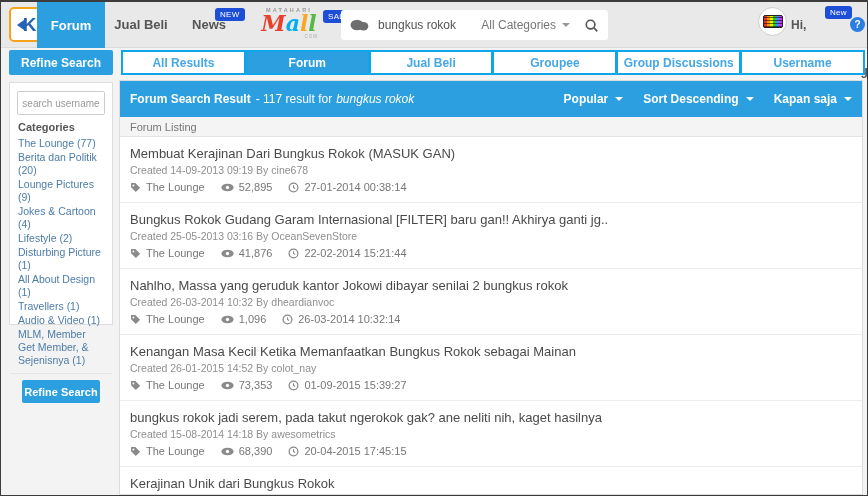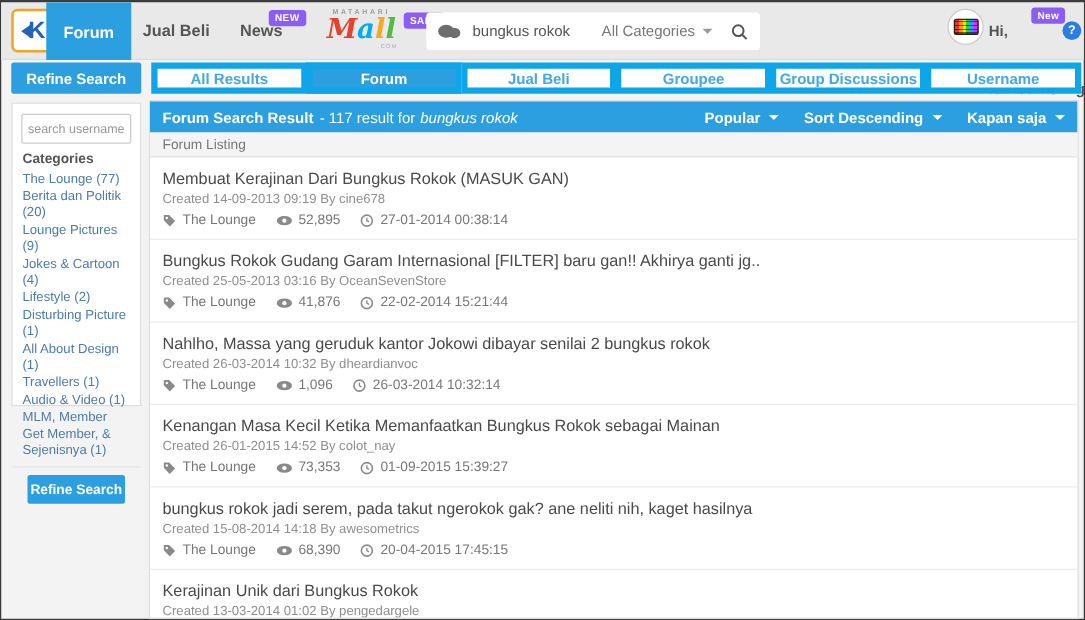--- a/index.html
+++ b/index.html
@@ -9,21 +9,21 @@
 
   
   .header { position: absolute; left: 0; top: 0; width: 100%; height: 46px; background: #e9e9e9; border-bottom: 1px solid #dcdcdc; }
   .logo-box { position: absolute; left: 8px; top: 5px; width: 35px; height: 35px; background: #fff; border: 2px solid #f5a31c; border-radius: 5px; display: flex; align-items: center; justify-content: center; cursor: pointer; }
   .k-arrow { width: 0; height: 0; border-top: 5px solid transparent; border-bottom: 5px solid transparent; border-right: 7px solid #2463b5; margin-right: -1px; }
   .k-letter { color: #2463b5; font-weight: bold; font-size: 19px; }
   .nav-forum { position: absolute; left: 36px; top: 0; width: 68px; height: 46px; background: #2b9fdf; color: #fff; font-weight: bold; font-size: 13px; display: flex; align-items: center; justify-content: center; cursor: pointer; }
   .nav-item { position: absolute; top: 0; height: 46px; line-height: 46px; text-align: center; color: #555; font-weight: bold; font-size: 13px; cursor: pointer; }
   .nav-jualbeli { left: 104px; width: 72px; }
   .nav-news { left: 180px; width: 56px; }
-  .badge { background: #8b5cf6; color: #fff; font-weight: bold; font-size: 8px; padding: 2px 5px; border-radius: 3px; letter-spacing: .3px; }
+  .badge { background: #1d4ed8; color: #fff; font-weight: normal; font-size: 8px; padding: 2px 5px; border-radius: 3px; letter-spacing: .3px; }
   .badge-news { position: absolute; left: 214px; top: 6px; }
   .badge-sale { position: absolute; left: 322px; top: 8px; }
   .badge-user { position: absolute; left: 824px; top: 4px; }
 
   .matahari { position: absolute; left: 259px; top: 5px; width: 58px; height: 38px; cursor: pointer; }
   .mm-top { font-size: 5.5px; letter-spacing: 2.2px; color: #9a9a9a; font-weight: bold; text-align: center; }
   .mm-script { font-family: "DejaVu Serif", serif; font-style: italic; font-weight: bold; font-size: 22px; line-height: 22px; text-align: center; margin-top: -1px; }
   .mm-script span:nth-child(1){ color:#e8402f; } .mm-script span:nth-child(2){ color:#00aeef; }
   .mm-script span:nth-child(3){ color:#f7a823; } .mm-script span:nth-child(4){ color:#55b948; }
   .mm-com { font-size: 4.5px; color: #aaa; text-align: right; letter-spacing: 1px; }
@@ -40,36 +40,36 @@
   .avatar-pix { width: 20px; height: 13px; border-radius: 2px; background-color: #111;
     background-image: repeating-linear-gradient(0deg, rgba(0,0,0,.55) 0 1px, transparent 1px 3px),
       repeating-linear-gradient(90deg, #e33 0 3px, #f90 3px 6px, #ee0 6px 9px, #3c3 9px 12px, #39f 12px 15px, #c3f 15px 18px, #e33 18px 20px);
     border: 1px solid #222; }
   .greeting { position: absolute; left: 790px; top: 0; height: 46px; line-height: 46px; font-size: 12px; font-weight: 600; color: #555; cursor: pointer; }
   .help-btn { position: absolute; left: 849px; top: 15px; width: 15px; height: 15px; border-radius: 50%; background: #2a7de1; color: #fff; font-size: 10px; font-weight: bold; display: flex; align-items: center; justify-content: center; cursor: pointer; }
 
   
   .refine-top { position: absolute; left: 8px; top: 48px; width: 104px; height: 25px; background: #2b9fdf; border: none; border-radius: 2px; color: #fff; font-weight: bold; font-size: 12px; cursor: pointer; font-family: "Liberation Sans", sans-serif; }
   .tabs { position: absolute; left: 120px; top: 48px; width: 744px; height: 25px; display: flex; }
-  .tab { flex: 1 1 0; border: 5px solid #0ea5e9; margin-left: -1px; background: #fff; color: #44a7e6; font-size: 12px; font-weight: 600; display: flex; align-items: center; justify-content: center; cursor: pointer; }
+  .tab { flex: 1 1 0; border: 2px solid #0ea5e9; margin-left: -1px; background: #fff; color: #44a7e6; font-size: 12px; font-weight: 600; display: flex; align-items: center; justify-content: center; cursor: pointer; }
   .tab:first-child { margin-left: 0; }
   .tab.active { background: #2b9fdf; color: #fff; }
 
   
   .sidebar { position: absolute; left: 8px; top: 80px; width: 104px; height: 243px; background: #fff; border: 1px solid #ddd; }
   .user-search { display: block; margin: 8px auto 6px; width: 88px; height: 24px; border: 1px solid #ccc; border-radius: 2px; font-size: 10px; text-align: center; color: #666; outline: none; font-family: "Liberation Sans", sans-serif; }
   .user-search::placeholder { color: #999; }
   .cats-title { font-size: 11px; font-weight: bold; color: #555; margin: 6px 8px 4px; }
   .cat { display: block; padding: 0 8px; font-size: 10.5px; color: #4c7ca8; line-height: 13px; margin-bottom: 1px; text-decoration: none; cursor: pointer; }
   .side-hr { border: none; border-top: 1px solid #e5e5e5; margin: 6px 0; }
   .refine-side { display: block; margin: 6px auto 0; width: 78px; height: 23px; background: #2b9fdf; border: none; border-radius: 2px; color: #fff; font-weight: bold; font-size: 11px; cursor: pointer; font-family: "Liberation Sans", sans-serif; }
 
   
   .main { position: absolute; left: 118px; top: 78px; width: 744px; bottom: 0; background: #fff; border: 1px solid #ddd; overflow: hidden; }
-  .result-header { height: 25px; background: #2b9fdf; color: #fff; display: flex; align-items: center; padding: 0 10px; font-size: 12px; }
+  .result-header { height: 36px; background: #2b9fdf; color: #fff; display: flex; align-items: center; padding: 0 10px; font-size: 12px; }
   .rh-title { font-weight: bold; }
   .rh-summary { margin-left: 5px; }
   .rh-query { font-style: italic; margin-left: 4px; }
   .filters { margin-left: auto; display: flex; gap: 20px; padding-left: 16px; }
   .filter { display: flex; align-items: center; gap: 7px; font-weight: 600; cursor: pointer; color: #fff; }
   .filter .caret { color: #fff; }
   .listing-bar { height: 20px; line-height: 20px; background: #f4f4f4; border-bottom: 1px solid #e4e4e4; font-size: 11px; font-weight: normal; color: #777; padding-left: 10px; }
   .item { padding: 9px 10px 9px; border-bottom: 1px solid #ececec; }
   .item-title { font-size: 13px; line-height: 15px; color: #4a4a4a; cursor: pointer; }
   .item-created { font-size: 10.5px; line-height: 12px; color: #8f8f8f; margin-top: 3px; }

